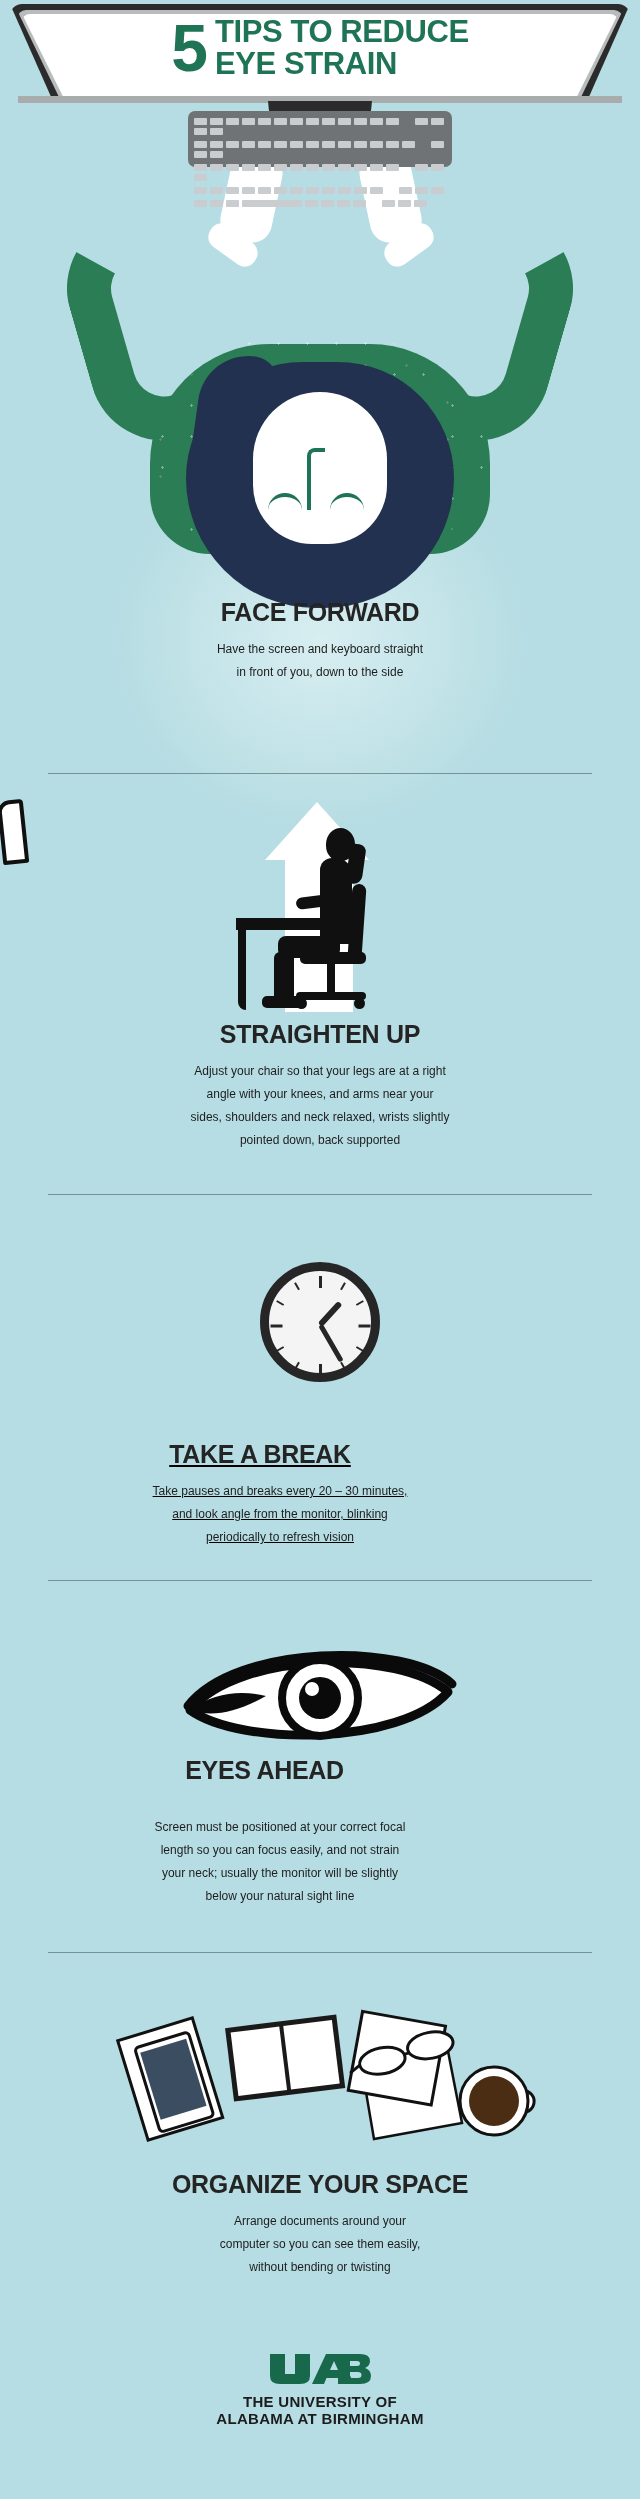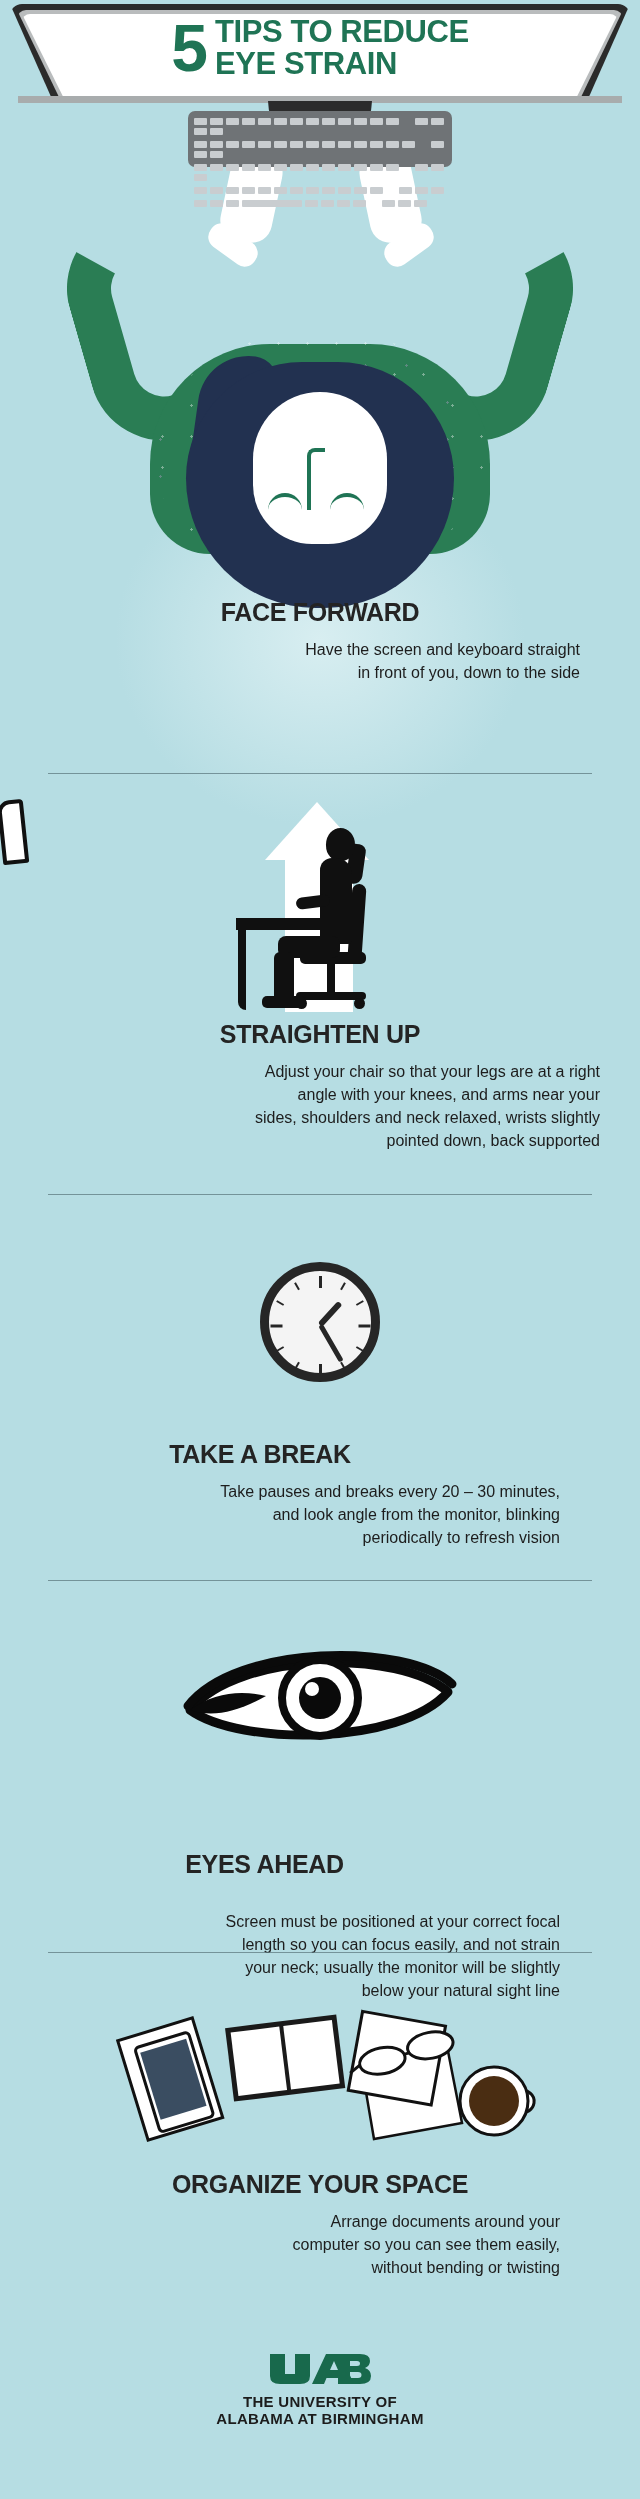--- a/index.html
+++ b/index.html
@@ -142,21 +142,21 @@
   }
   .cuff-l{ left:206px; top:128px; transform:rotate(36deg); }
   .cuff-r{ left:382px; top:128px; transform:rotate(-36deg); }
 
   
   .tip-title{
     text-align:center; font-size:25px; font-weight:bold; color:#242424;
     letter-spacing:-0.3px; margin:0 0 11px 0;
   }
   .tip-body{
-    text-align:right; font-size:16px; color:#1d1d1d;
+    text-align:center; font-size:12px; color:#1d1d1d;
     line-height:23px; margin:0 auto; width:520px;
   }
   .divider{
     position:absolute; left:48px; width:544px; height:1px;
     background:#5d7a80; opacity:.75;
   }
 
   
   .illus2{ position:absolute; left:0; top:800px; width:640px; height:210px; }
   .arrow-shaft{
@@ -398,42 +398,42 @@
         <div class="tick" style="transform: rotate(120deg);"></div>
         <div class="tick major" style="transform: rotate(90deg);"></div>
         <div class="tick" style="transform: rotate(60deg);"></div>
         <div class="tick" style="transform: rotate(30deg);"></div>
         <div class="tick major" style="transform: rotate(0deg);"></div>
       <div class="hand-hour" id="hand-hour" style="transform: rotate(42.5deg);"></div>
       <div class="hand-min" id="hand-min" style="transform: rotate(150deg);"></div>
     </div>
   </div>
 
-  <div style="position:absolute; left:0; top:1440px; width:520px;">
+  <div style="position:absolute; left:0; top:1440px; width:520px;text-decoration:underline;">
     <div class="tip-title">TAKE A BREAK</div>
     <div class="tip-body" style="width:560px;">
       <div>Take pauses and breaks every 20 – 30 minutes,</div>
       <div>and look angle from the monitor, blinking</div>
       <div>periodically to refresh vision</div>
     </div>
   </div>
   <div class="divider" style="top:1580px;"></div>
 
   <div class="illus4">
     <svg width="280" height="120" viewBox="0 0 280 120" style="position:absolute;left:180px;top:4px;">
       <path d="M10 76 C 60 16, 220 16, 268 58 C 220 112, 60 112, 10 76 Z" fill="#ffffff" stroke="#0a0a0a" stroke-width="9" stroke-linejoin="round"></path>
       <path d="M8 72 C 56 10, 226 8, 272 50" fill="none" stroke="#0a0a0a" stroke-width="9" stroke-linecap="round"></path>
       <path d="M10 76 C 34 58, 62 56, 86 62 C 58 78, 32 84, 10 76 Z" fill="#0a0a0a"></path>
       <circle cx="140" cy="64" r="38" fill="#ffffff" stroke="#0a0a0a" stroke-width="8"></circle>
       <circle cx="140" cy="64" r="21" fill="#0a0a0a"></circle>
       <circle cx="132" cy="55" r="7" fill="#ffffff"></circle>
     </svg>
   </div>
 
-  <div style="position:absolute; left:0; top:1850px; width:529px;">
+  <div style="position:absolute; left:0; top:1756px; width:529px;">
     <div class="tip-title">EYES AHEAD</div>
     <div class="tip-body" style="width:560px;margin-top:31px;">
       <div>Screen must be positioned at your correct focal</div>
       <div>length so you can focus easily, and not strain</div>
       <div>your neck; usually the monitor will be slightly</div>
       <div>below your natural sight line</div>
     </div>
   </div>
   <div class="divider" style="top:1952px;"></div>
 

